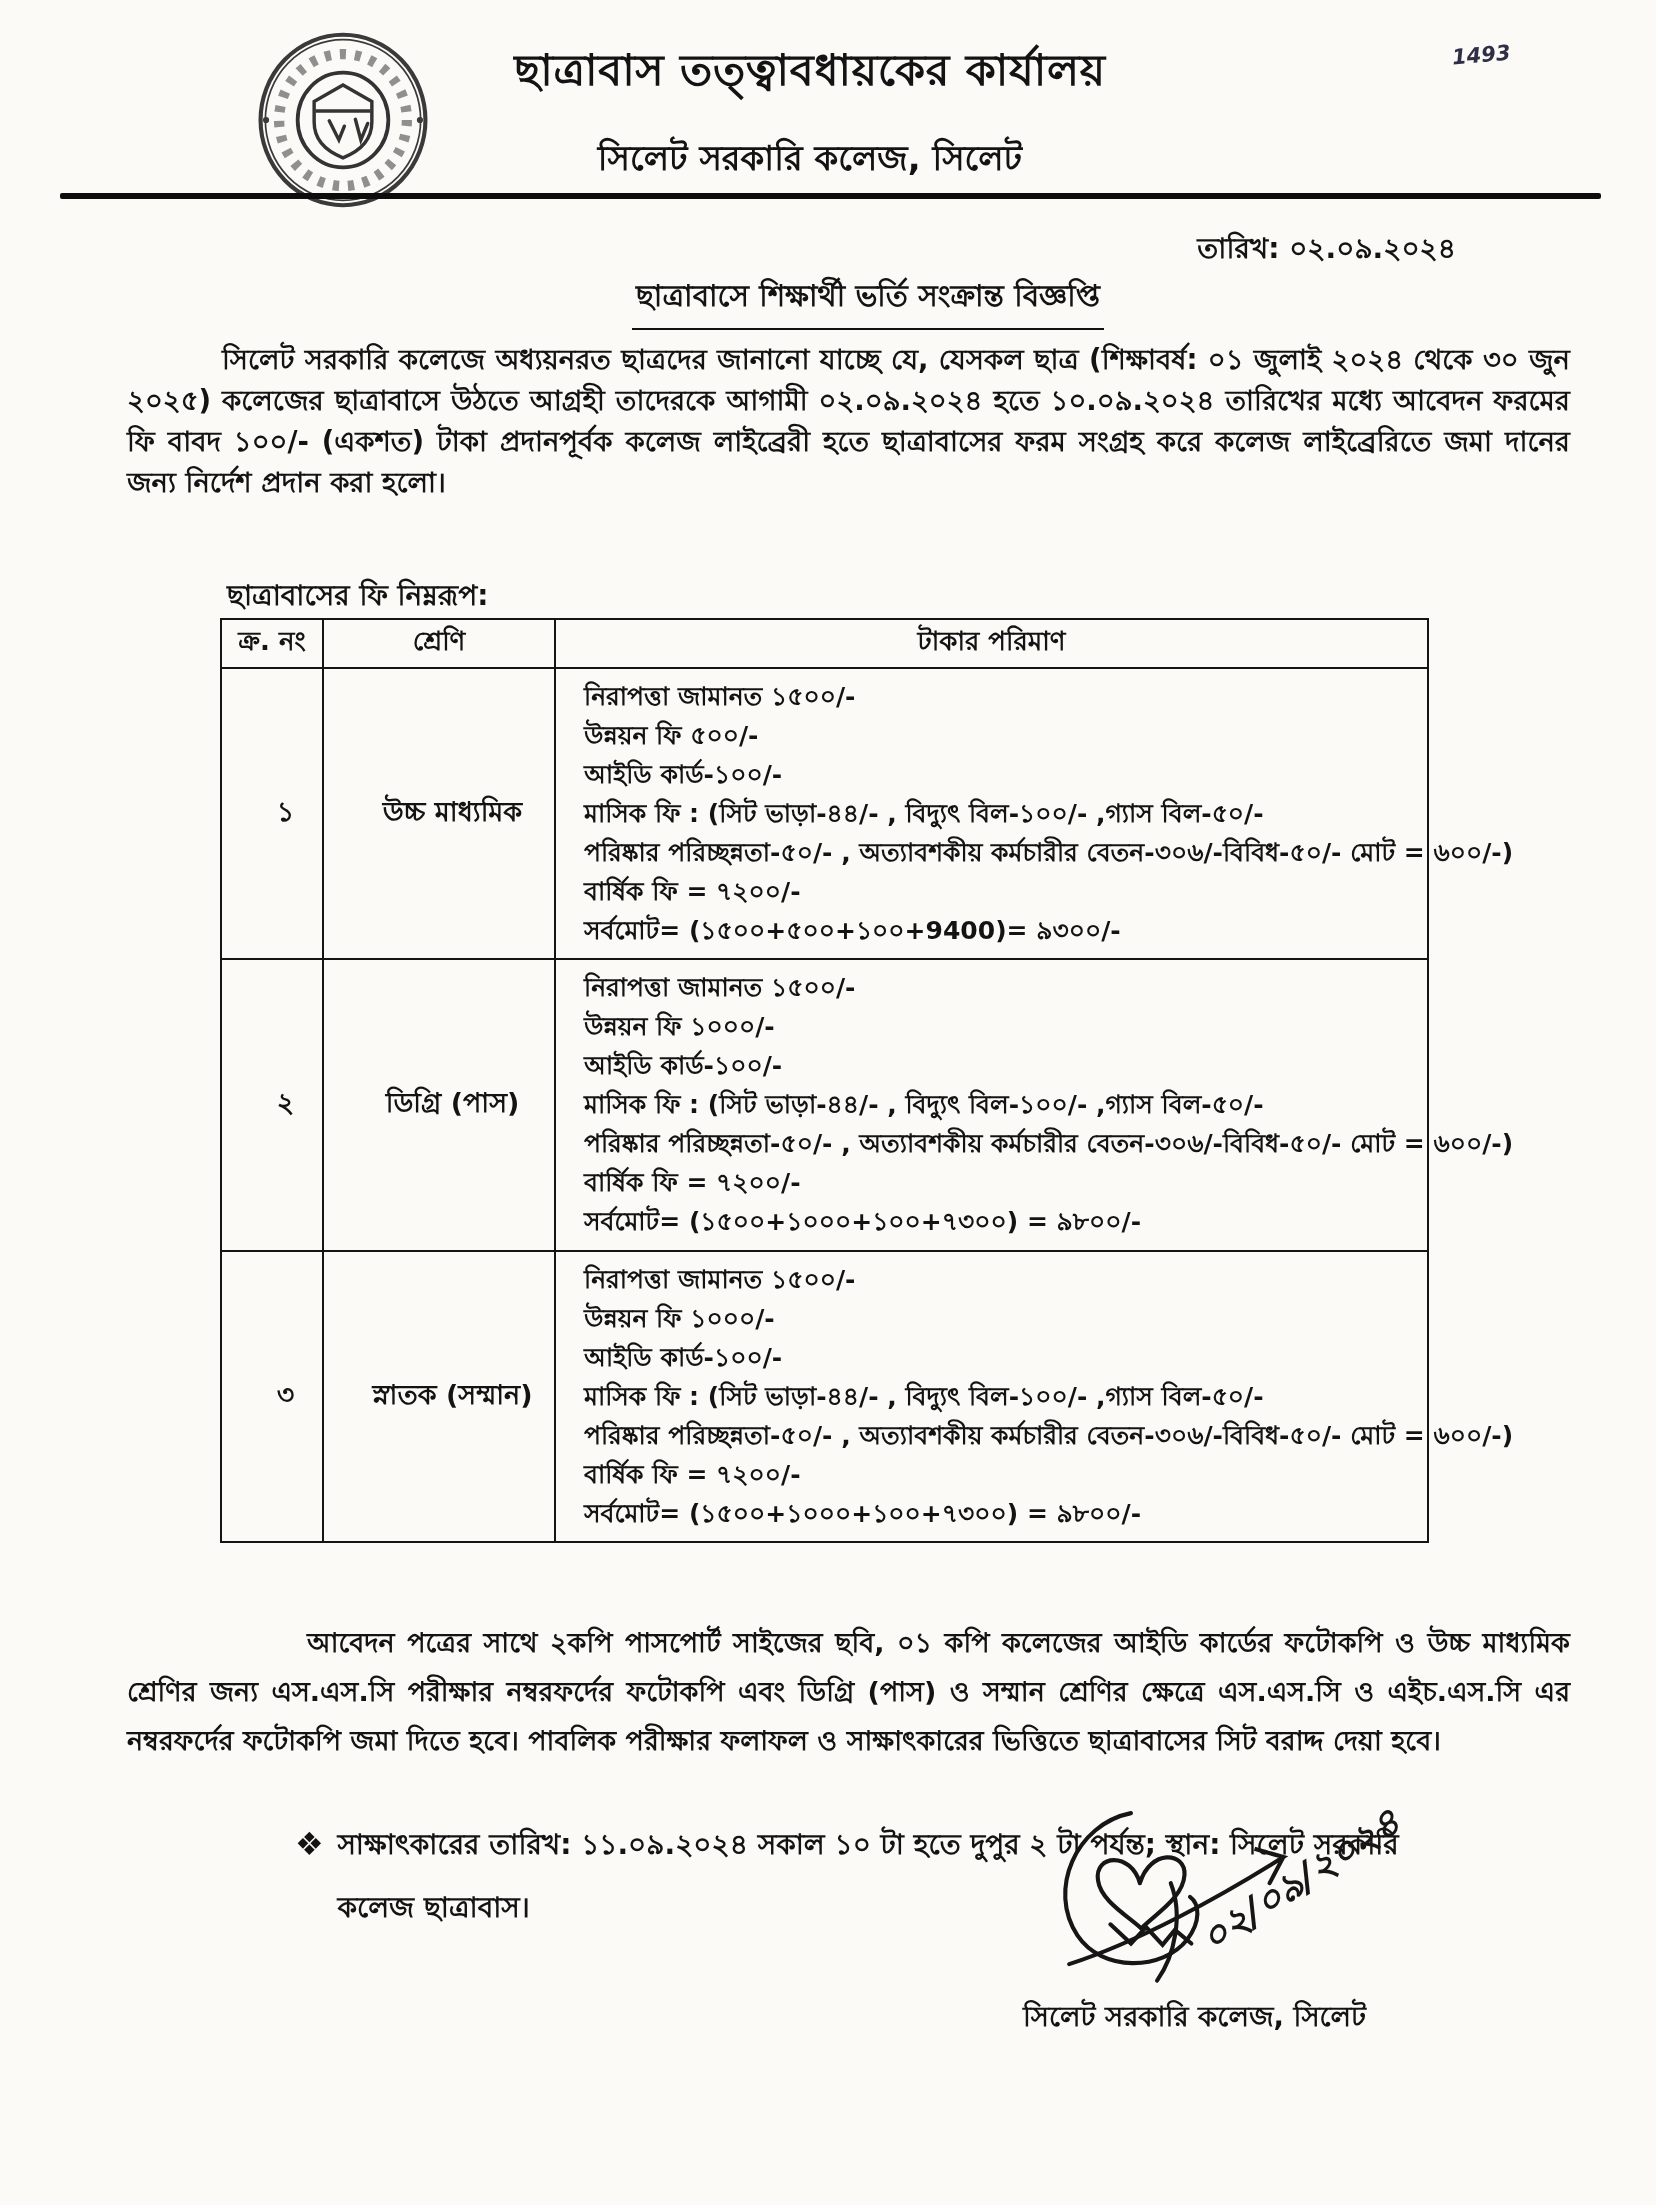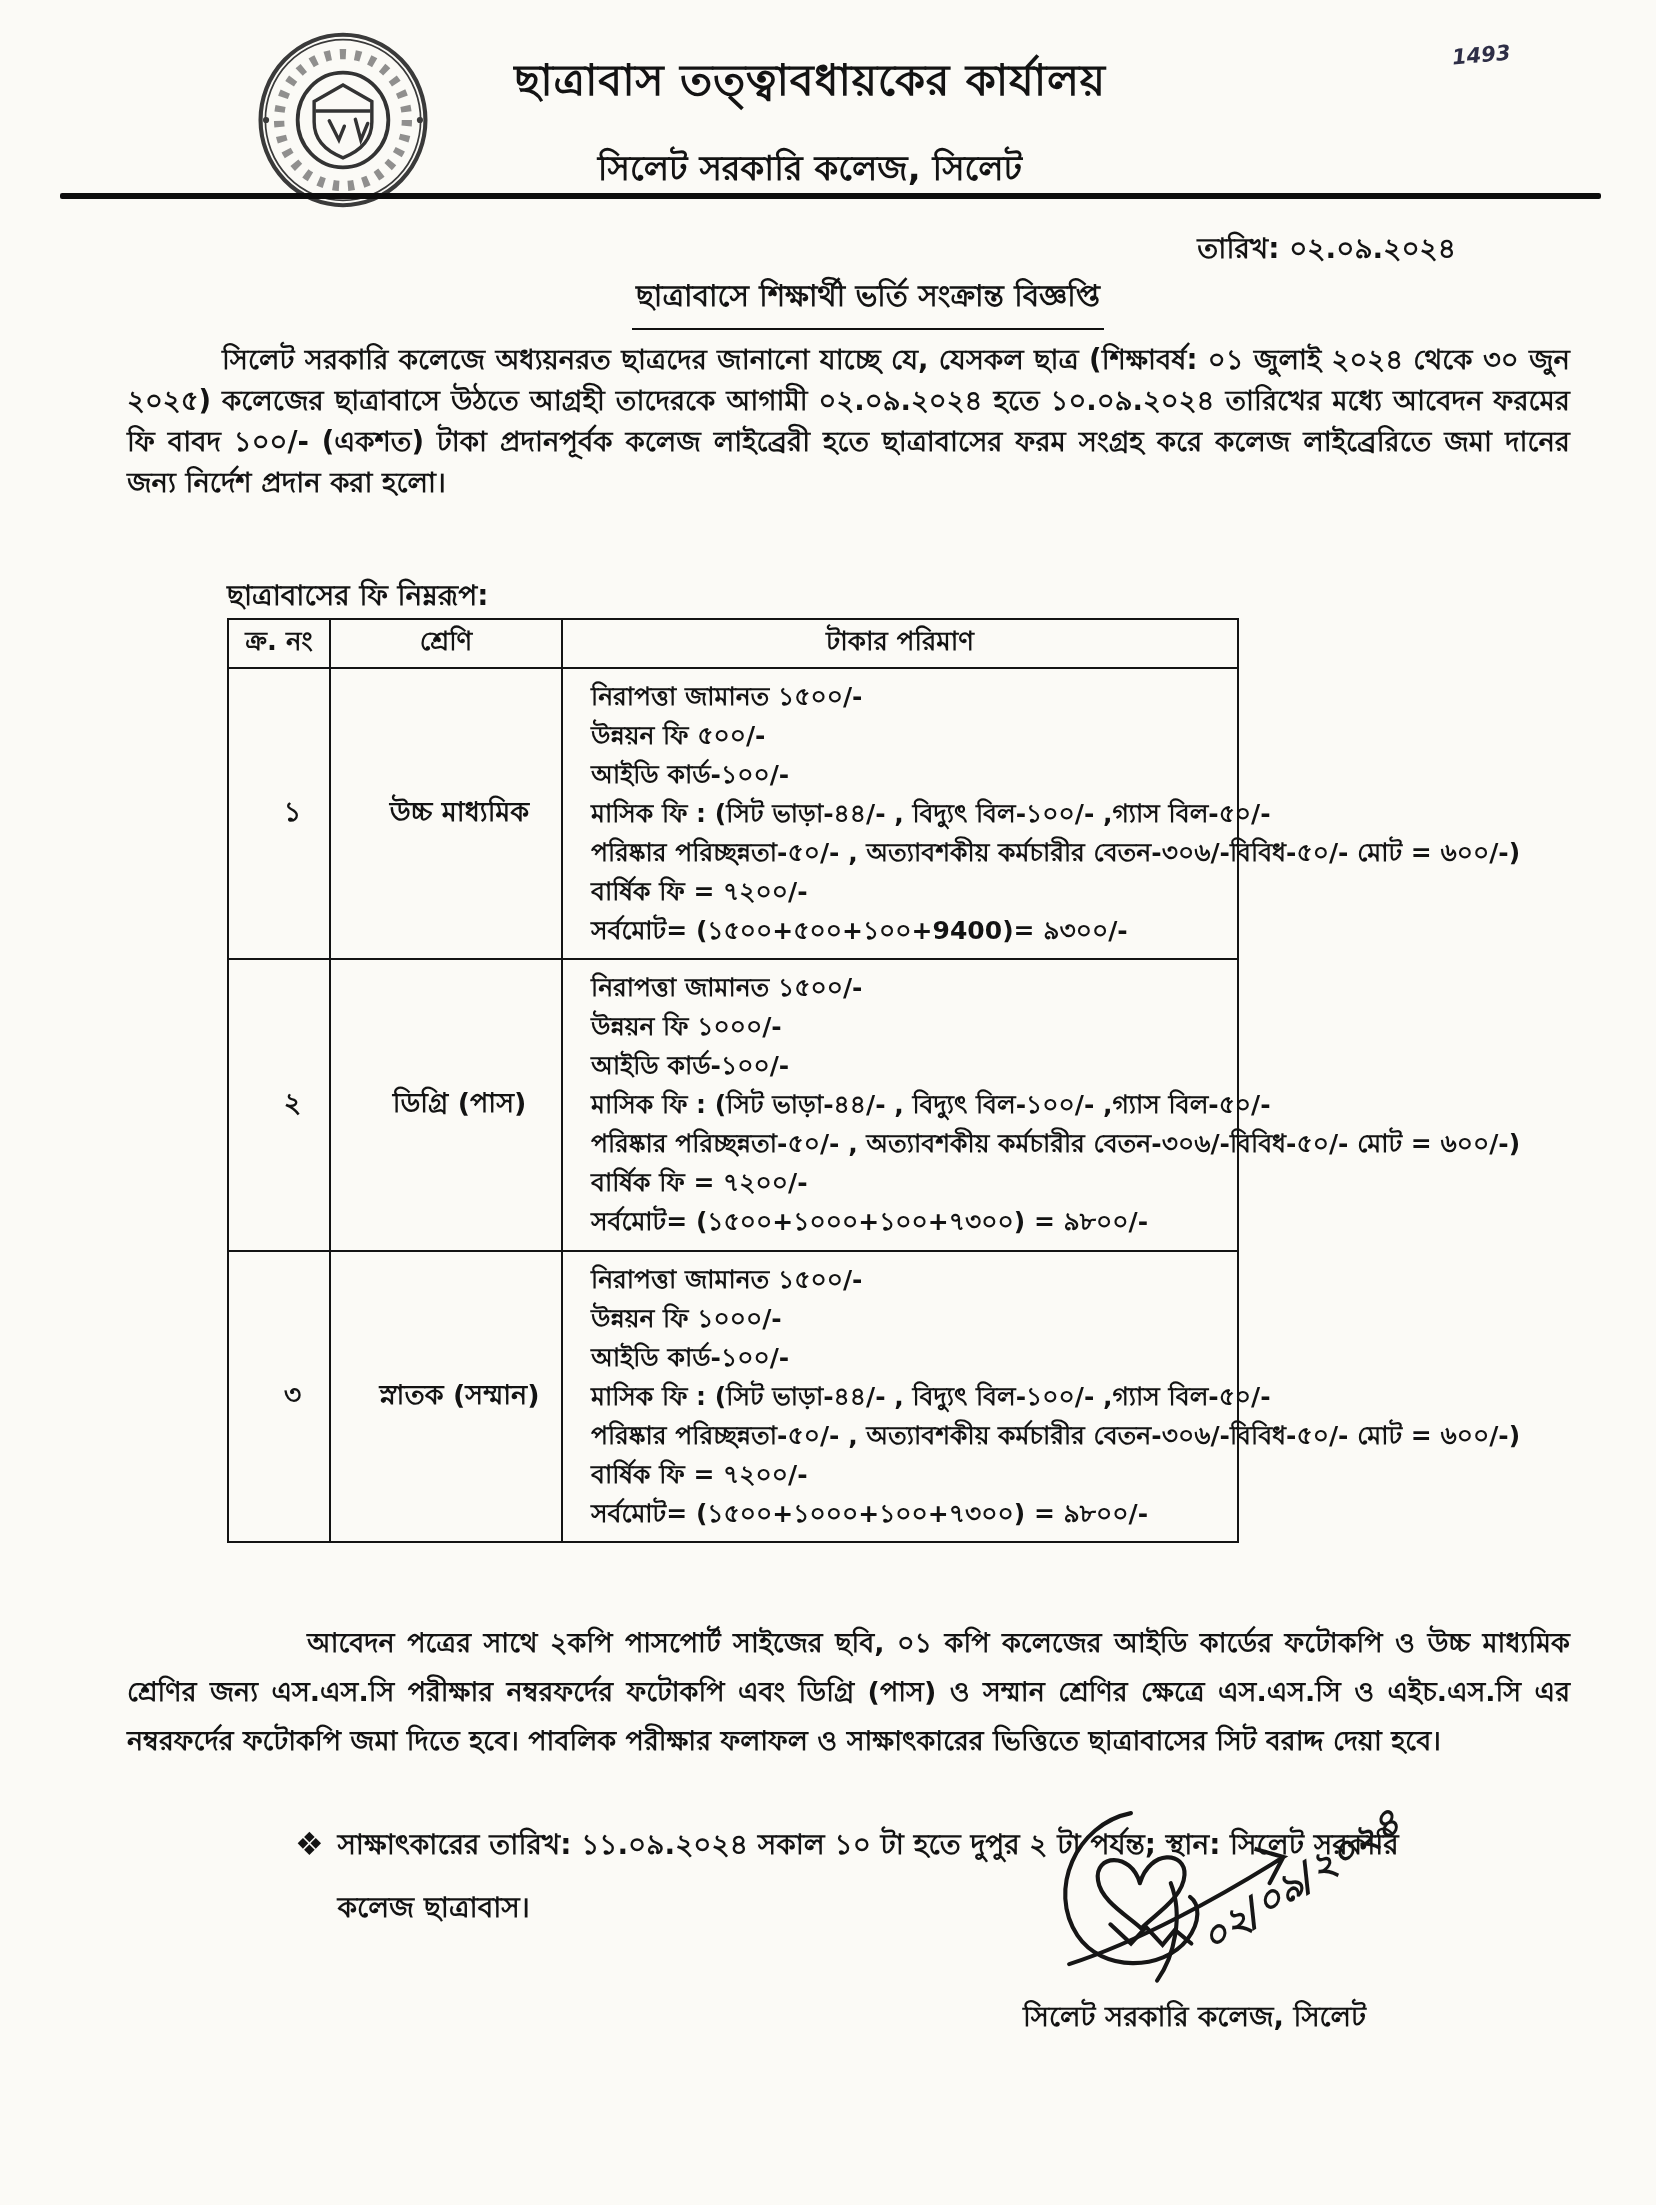--- a/index.html
+++ b/index.html
@@ -7,21 +7,21 @@
     position:relative;
     width:1656px;height:2205px;
     margin:0 auto;
     background:#fbfaf6;
     font-family:"DejaVu Sans","Liberation Sans",sans-serif;
     color:#131313;
     overflow:hidden;
   }
   
   .seal{position:absolute;left:255px;top:30px;width:176px;height:180px;}
-  .hdr-text{position:absolute;top:48px;left:0;width:1620px;text-align:center;}
+  .hdr-text{position:absolute;top:38px;left:0;width:1620px;text-align:center;}
   .office-title{font-size:43px;font-weight:bold;letter-spacing:0.7px;}
   .college-name{font-size:34px;font-weight:bold;margin-top:23px;}
   .ref-num{
     position:absolute;top:43px;right:146px;
     font-size:21px;font-style:italic;font-weight:bold;
     color:#2e2e46;transform:rotate(-5deg);
   }
   .hrule{position:absolute;top:193px;left:60px;width:1541px;height:6.2px;background:#0d0d0d;border-radius:2.1px;}
 
   
@@ -35,21 +35,21 @@
   
   .intro{
     position:absolute;top:339px;left:127px;width:1443px;
     font-size:27.5px;font-weight:bold;line-height:41px;
     text-align:justify;text-indent:95px;
   }
 
   
   .fees-caption{position:absolute;top:574px;left:227px;width:1265px;text-align:left;font-size:28px;font-weight:bold;}
   table.fees{
-    position:absolute;top:618px;left:227px;width:1012px;
+    position:absolute;top:618px;left:220px;width:1209px;
     border-collapse:collapse;table-layout:fixed;
   }
   table.fees th,table.fees td{border:2.1px solid #141414;padding-left:28px;}
   table.fees th{font-size:26px;font-weight:bold;height:43px;padding:1.4px 4.1px;}
   .col-sl{width:102px;}
   .col-class{width:232px;}
   td.serial-cell,td.class-cell{text-align:center;vertical-align:middle;font-size:27px;font-weight:bold;}
   td.fee-cell{padding:8.2px 12.4px;vertical-align:top;}
   .fee-line{font-size:25px;font-weight:bold;line-height:39px;white-space:nowrap;}
 

